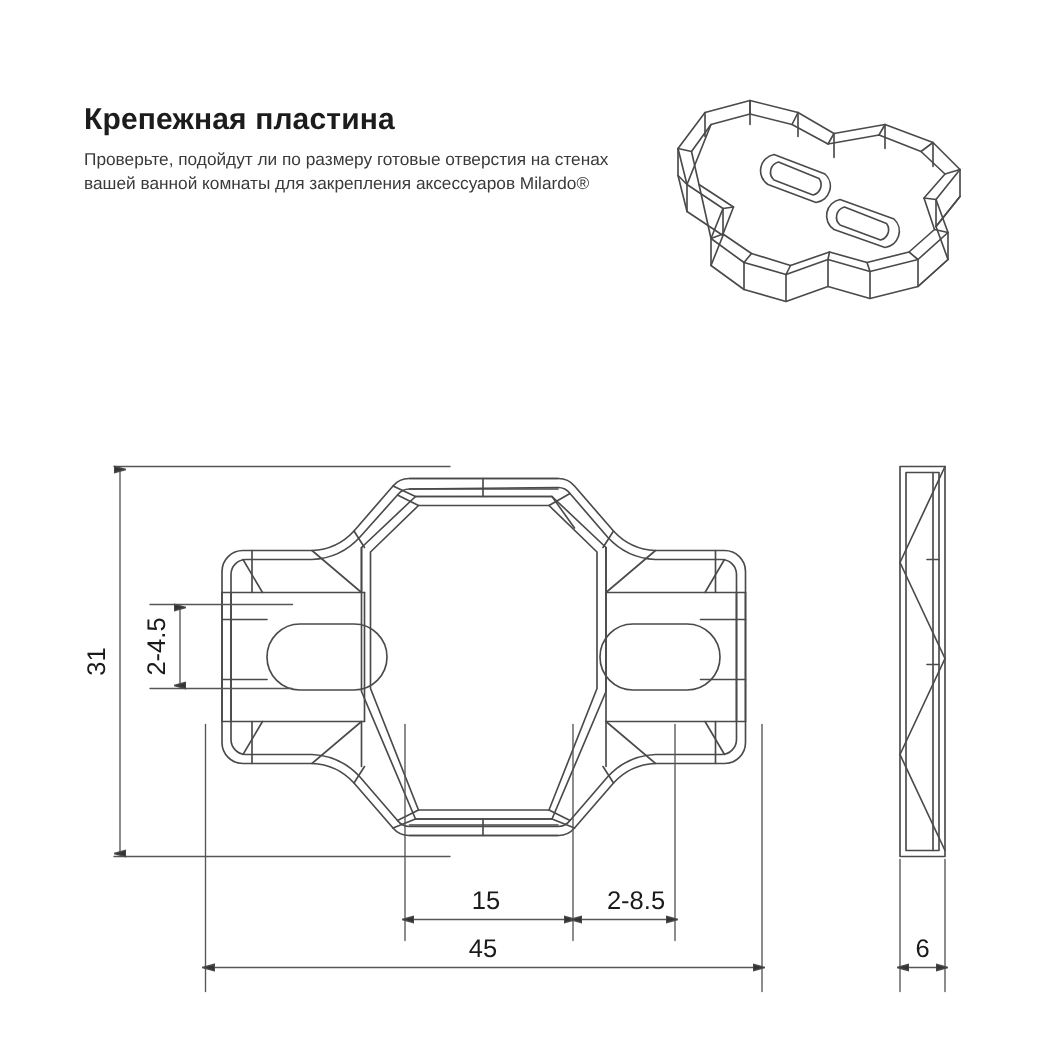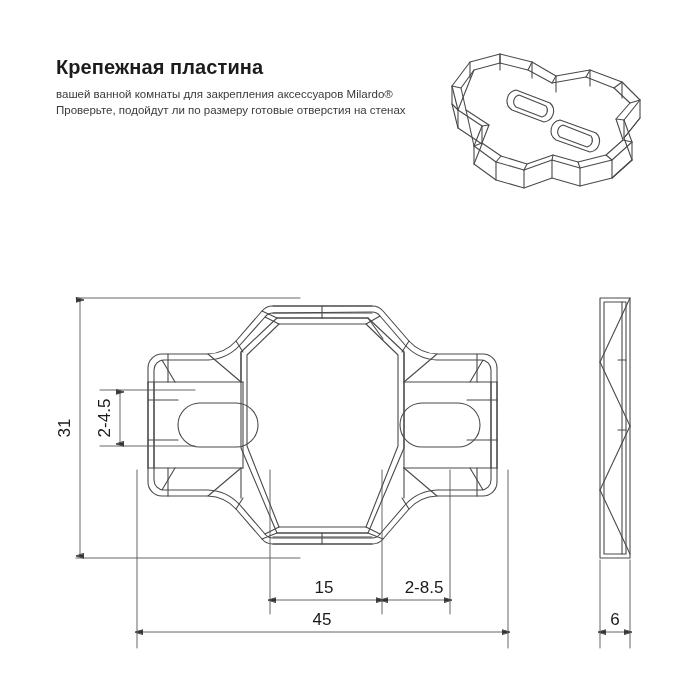--- a/index.html
+++ b/index.html
@@ -4,21 +4,21 @@
 <style>
   html,body{margin:0;padding:0;}
   body{
     width:700px;height:700px;
     background:#ffffff;
     font-family:"Liberation Sans", sans-serif;
     color:#1a1a1a;
     position:relative;
     overflow:hidden;
   }
-  #page{position:absolute;inset:0;}
+  #page{position:absolute;inset:0;margin-top:13px;}
 
   .title{
     position:absolute;
     left:56px; top:56px;
     font-size:20px;
     font-weight:bold;
     letter-spacing:.1px;
     color:#1c1c1c;
     white-space:nowrap;
   }
@@ -39,22 +39,22 @@
     fill:#1a1a1a;
   }
 </style>
 </head>
 <body>
 
 <div id="page">
 
   <div class="title">Крепежная пластина</div>
   <div class="desc">
+    <span>Проверьте, подойдут ли по размеру готовые отверстия на стенах</span>
     <span>вашей ванной комнаты для закрепления аксессуаров Milardo®</span>
-    <span>Проверьте, подойдут ли по размеру готовые отверстия на стенах</span>
   </div>
 
   <svg viewBox="0 0 700 700">
     <g fill="none" stroke="#4a4a4a" stroke-width="1.1" stroke-linejoin="round" stroke-linecap="round">
 
       <g>
 
         <path d="M470,62 L500,54 L532,62 L556,76 L590,70 L622,82 L640,100
                  L624,120 L632,142 L612,160 L580,168 L552,160 L524,170
                  L496,162 L474,146 L482,126 L458,110 L452,86 Z"></path>

